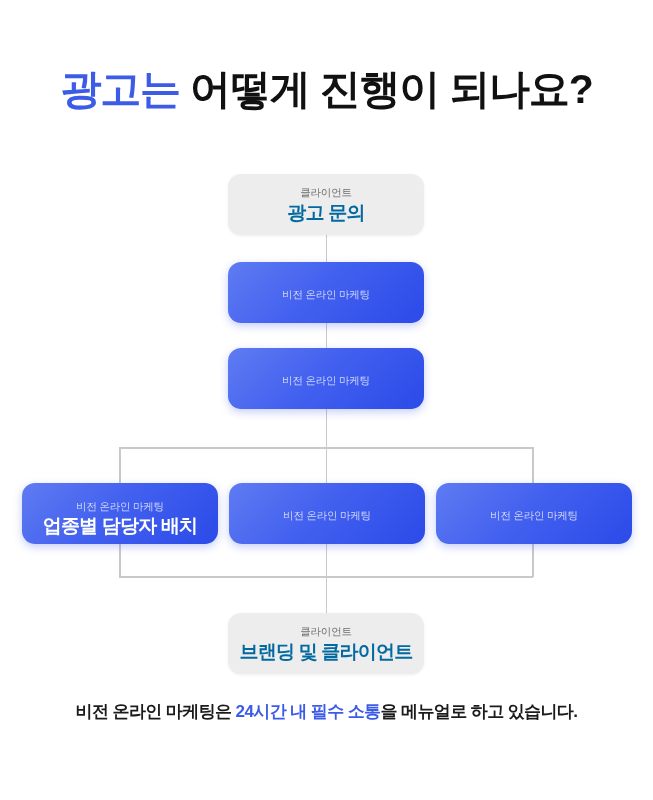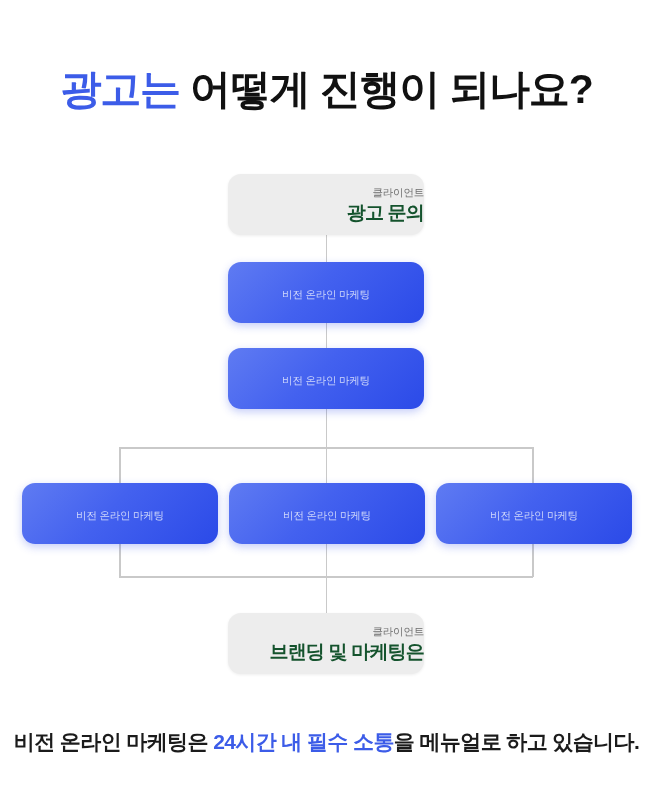--- a/index.html
+++ b/index.html
@@ -70,24 +70,23 @@
     font-size: 19px;
     font-weight: 800;
     letter-spacing: -0.8px;
     line-height: 1;
     white-space: nowrap;
   }
 
   .node.gray {
     background: #ededed;
     box-shadow: 0 1px 3px rgba(0,0,0,0.07);
-    align-items: flex-end;
   }
   .node.gray .kicker { color: #6d6d6d; }
-  .node.gray .label  { color: #14532d; }
+  .node.gray .label  { color: #0369a1; }
 
   .node.blue {
     background: linear-gradient(135deg, #5f7bf2 0%, #4361ef 45%, #2b4ae8 100%);
     box-shadow: 0 3px 8px rgba(45,75,230,0.28);
   }
   .node.blue .kicker { color: #d2dafb; margin-top: 9px; }
   .node.blue .label  { color: #ffffff; }
 
   
   #node-inquiry   { left: 228px; top: 174px; }
@@ -95,24 +94,24 @@
   #node-solution  { left: 228px; top: 348px; }
   #node-manager   { left:  22px; top: 483px; }
   #node-review    { left: 229px; top: 483px; }
   #node-consult   { left: 436px; top: 483px; }
   #node-branding  { left: 228px; top: 613px; }
 
   
   .footer {
     position: absolute;
     left: 0;
-    top: 728px;
+    top: 700px;
     width: 653px;
     text-align: center;
-    font-size: 21px;
+    font-size: 17px;
     font-weight: 600;
     letter-spacing: -0.6px;
     color: #1b1b1b;
     white-space: nowrap;
   }
   .footer .hl {
     color: #3c5ce8;
     font-weight: 800;
   }
 </style>
@@ -149,32 +148,33 @@
   <div class="node blue" id="node-proposal">
     <div class="kicker">비전 온라인 마케팅</div>
   </div>
 
   <div class="node blue" id="node-solution">
     <div class="kicker">비전 온라인 마케팅</div>
   </div>
 
   <div class="node blue" id="node-manager">
     <div class="kicker">비전 온라인 마케팅</div>
+    <div class="label">업종별 담당자 배치</div>
   </div>
 
   <div class="node blue" id="node-review">
     <div class="kicker">비전 온라인 마케팅</div>
   </div>
 
   <div class="node blue" id="node-consult">
     <div class="kicker">비전 온라인 마케팅</div>
   </div>
 
   <div class="node gray" id="node-branding">
     <div class="kicker">클라이언트</div>
-    <div class="label">브랜딩 및 마케팅은</div>
+    <div class="label">브랜딩 및 클라이언트</div>
   </div>
 
   <div class="footer">
     <span>비전 온라인 마케팅은 </span><span class="hl">24시간 내 필수 소통</span><span>을 메뉴얼로 하고 있습니다.</span>
   </div>
 
 </div>
 
 </body></html>

